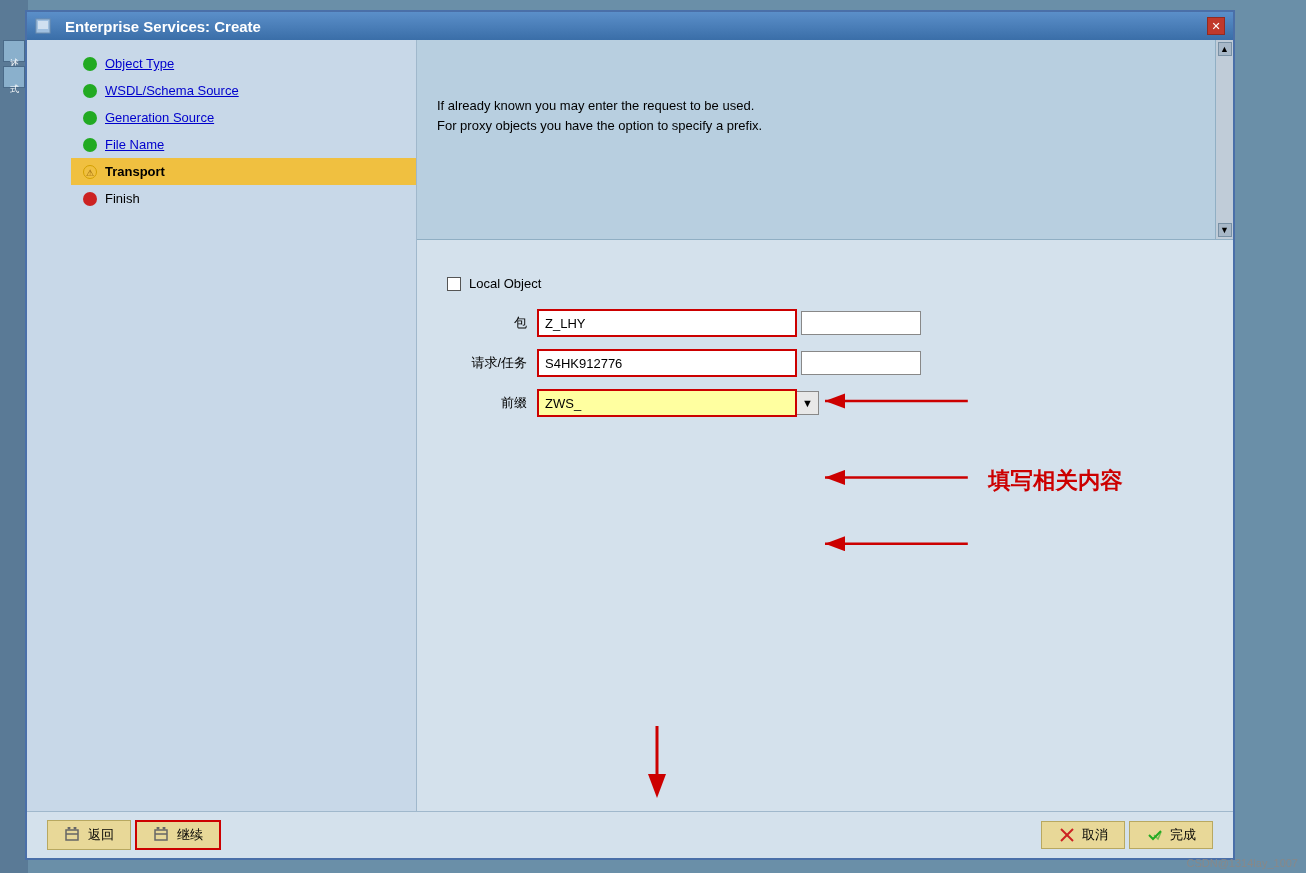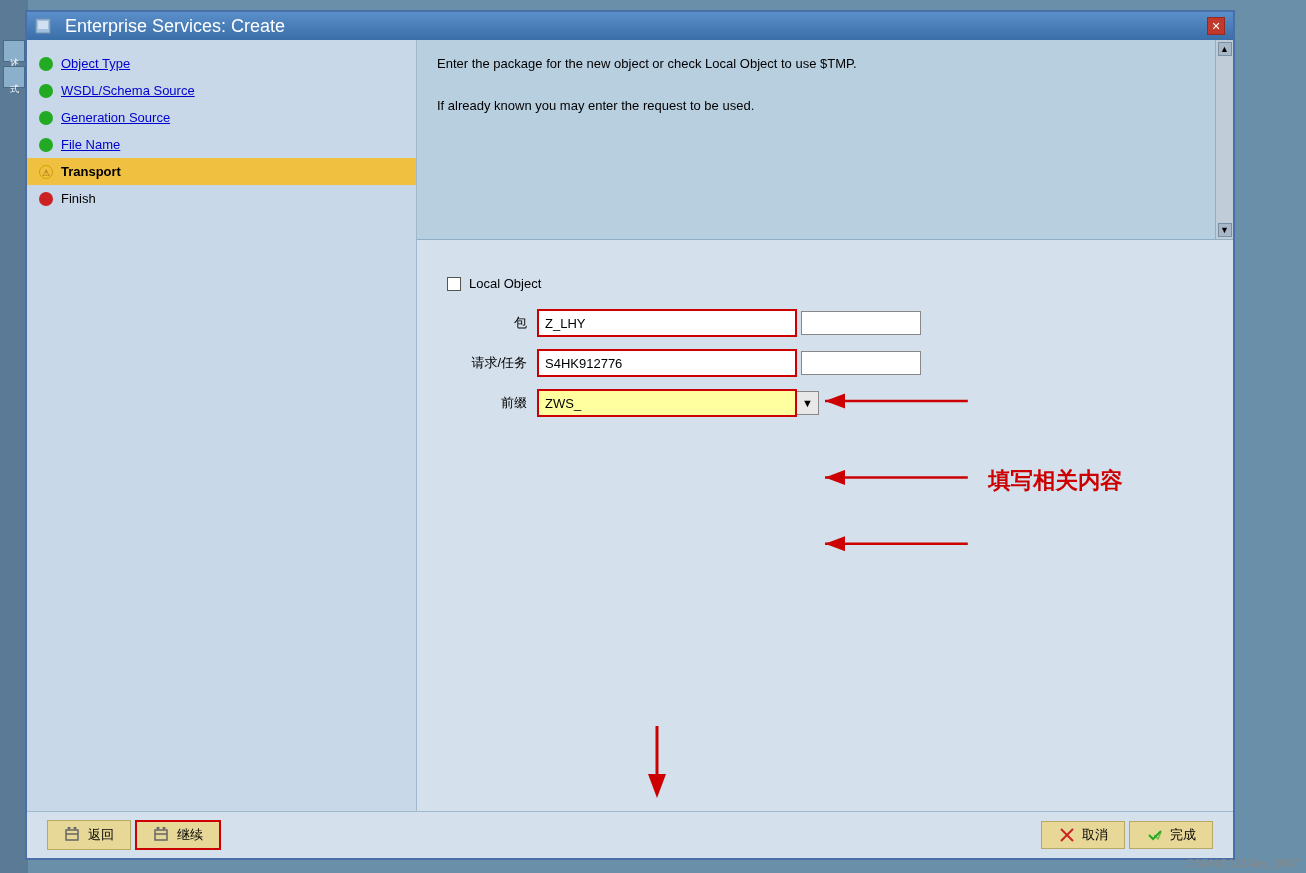--- a/index.html
+++ b/index.html
@@ -40,22 +40,22 @@
     .title-bar-left {
       display: flex;
       align-items: center;
       gap: 6px;
     }
     .title-icon {
       width: 16px;
       height: 16px;
     }
     .title-text {
-      font-size: 18px;
-      font-weight: normal;
+      font-size: 15px;
+      font-weight: bold;
       padding-left: 8px;
     }
     .title-close {
       width: 18px;
       height: 18px;
       background: #c0392b;
       border: 1px solid #922b21;
       color: white;
       display: flex;
       align-items: center;
@@ -78,20 +78,21 @@
       border-right: 1px solid #a0b8cc;
       padding: 10px 0;
       flex-shrink: 0;
     }
     .wizard-step {
       display: flex;
       align-items: center;
       padding: 6px 12px;
       cursor: pointer;
       gap: 8px;
+      margin-left: 44px;
     }
     .wizard-step.active {
       background: #f0c040;
     }
     .step-icon {
       width: 14px;
       height: 14px;
       border-radius: 50%;
       flex-shrink: 0;
       display: flex;
@@ -373,24 +374,24 @@
       <div class="wizard-step no-link">
         <div class="step-icon red"></div>
         <span class="step-label">Finish</span>
       </div>
     </div>
 
     <div class="right-panel">
 
       <div class="info-box">
         <div class="info-text">
-          <span>Enter the package for the new object or check Local Object to use $TMP.</span>
           <br><br>
           <span>If already known you may enter the request to be used.</span>
           <br>
+          <span>For proxy objects you have the option to specify a prefix.</span>
         </div>
         <div class="scrollbar-right">
           <div class="scroll-arrow">▲</div>
           <div class="scroll-arrow">▼</div>
         </div>
       </div>
 
       <div class="form-area" style="position:relative;margin-top:16px;">
 
         <div class="local-object-row">

